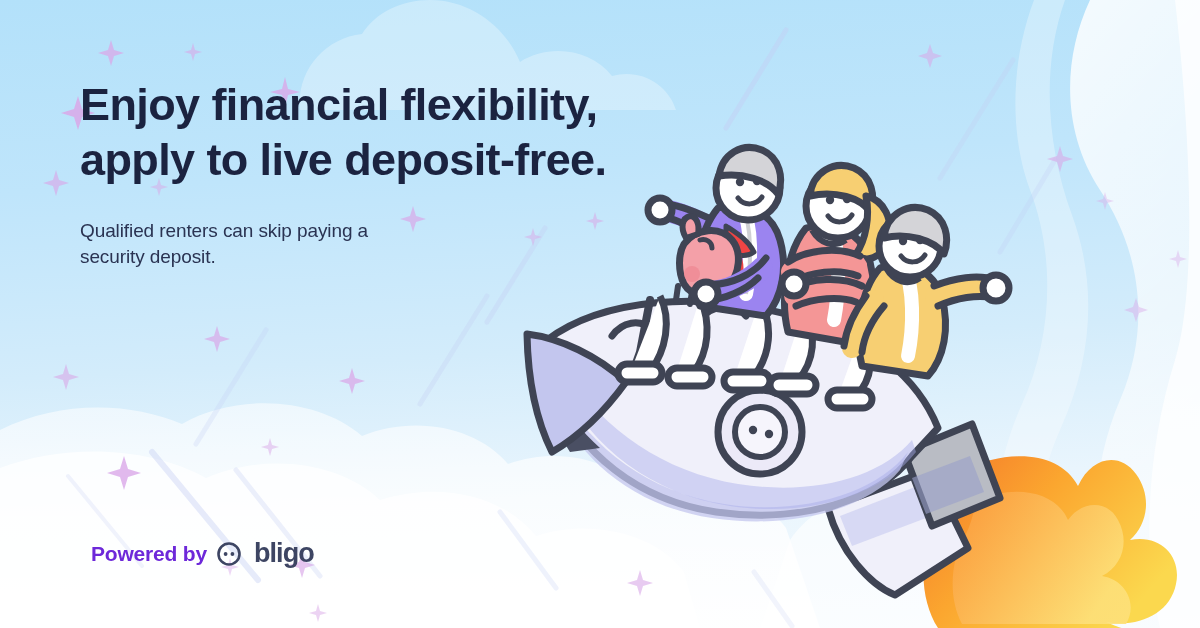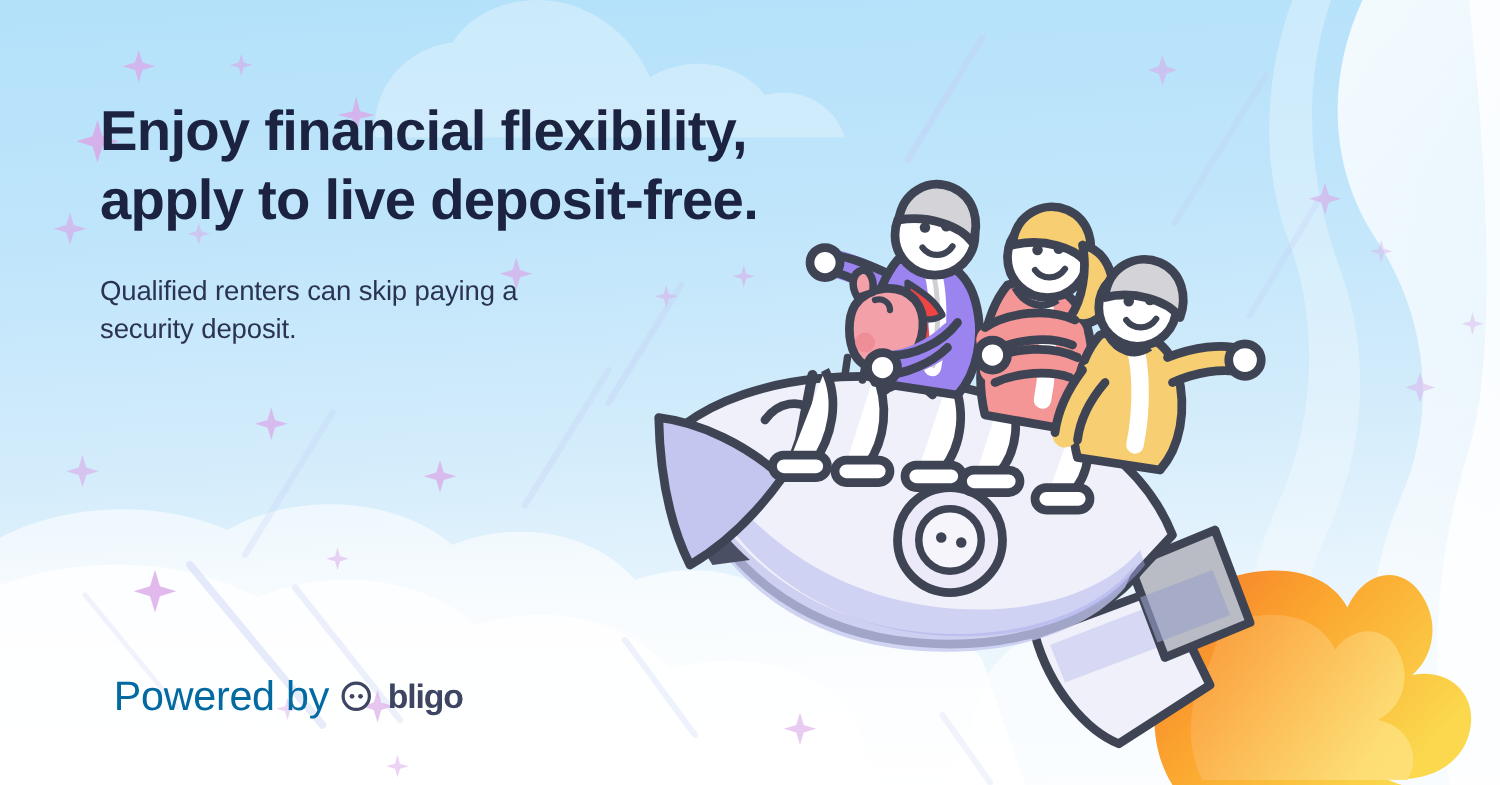--- a/index.html
+++ b/index.html
@@ -18,36 +18,36 @@
   .headline {
     font-size:45px;
     line-height:1.22;
     font-weight:700;
     color:#1b2340;
     letter-spacing:-0.6px;
     white-space:pre-line;
   }
   .subhead {
     margin-top:30px;
-    font-size:22px;
+    font-size:19px;
     line-height:1.38;
     font-weight:400;
     color:#2a3352;
     letter-spacing:-0.1px;
     white-space:pre-line;
   }
 
   
   .powered {
     position:absolute; left:91px; top:538px;
     display:flex; align-items:center; gap:9px;
     z-index:9;
   }
   .powered-text {
-    font-size:33px; font-weight:400; color:#0369a1; letter-spacing:-0.2px;
+    font-size:21px; font-weight:700; color:#6d28d9; letter-spacing:-0.2px;
   }
   .logo { display:flex; align-items:center; gap:13px; }
   .logo-mark { display:block; }
   .logo-word {
     font-size:27px; font-weight:600; color:#3d4563; letter-spacing:-0.9px;
     margin-left:-1px;
   }
 </style>
 </head>
 <body>

